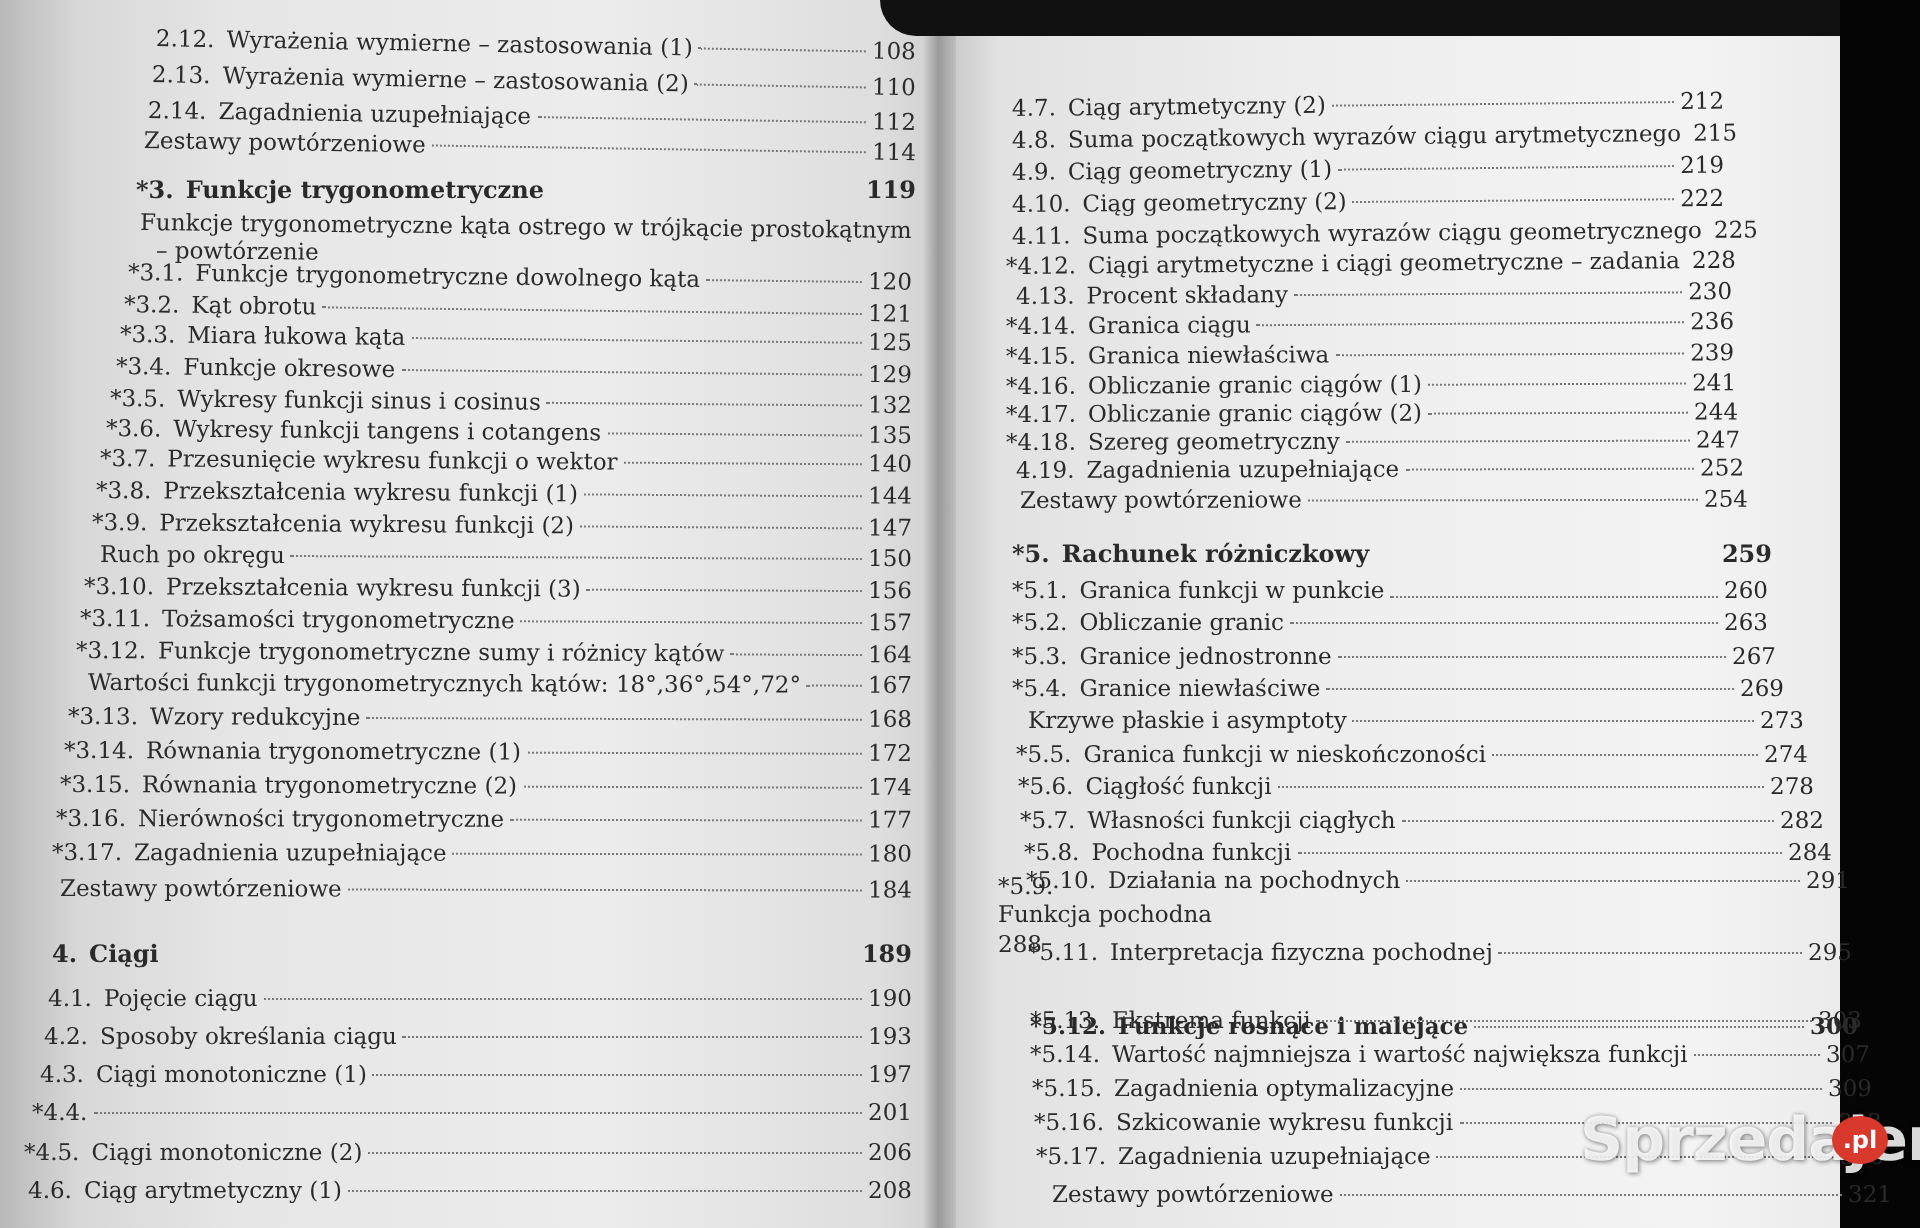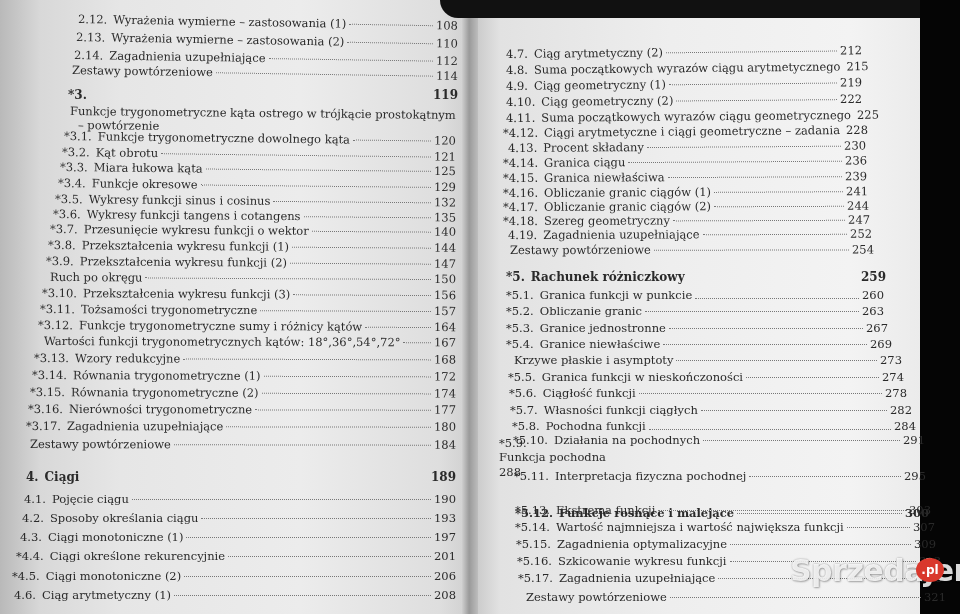--- a/index.html
+++ b/index.html
@@ -90,20 +90,21 @@
       <span class="pg">112</span>
     </div>
     <div class="row" style="left: 72px; top: 63px; width: 386px; transform: rotate(0.9deg); transform-origin: 0px 50%;">
       <span class="num"></span>
       <span class="title" style="margin-left: 0px;">Zestawy powtórzeniowe</span>
       <span class="dots"></span>
       <span class="pg">114</span>
     </div>
     <div class="row chapter" style="left: 68px; top: 88px; width: 390px;">
       <span class="num">*3.</span>
+      <span class="title">Funkcje trygonometryczne</span>
       <span style="flex: 1 1 0%;"></span>
       <span class="pg">119</span>
     </div>
     <div class="row" style="left: 70px; top: 104px; width: 388px; transform: rotate(0.6deg); transform-origin: 0px 50%;">
       <span class="num"></span>
       <span class="title" style="margin-left: 0px;">Funkcje trygonometryczne kąta ostrego w trójkącie prostokątnym</span>
     </div>
     <div class="row" style="left: 78px; top: 118px; width: 380px; transform: rotate(0.6deg); transform-origin: 0px 50%;">
       <span class="num"></span>
       <span class="title" style="margin-left: 0px;">– powtórzenie</span>
@@ -247,21 +248,20 @@
       <span class="pg">193</span>
     </div>
     <div class="row" style="left: 20px; top: 530px; width: 436px;">
       <span class="num">4.3.</span>
       <span class="title">Ciągi monotoniczne (1)</span>
       <span class="dots"></span>
       <span class="pg">197</span>
     </div>
     <div class="row" style="left: 16px; top: 549px; width: 440px;">
       <span class="num">*4.4.</span>
-      <span class="title">Ciągi określone rekurencyjnie</span>
       <span class="dots"></span>
       <span class="pg">201</span>
     </div>
     <div class="row" style="left: 12px; top: 569px; width: 444px;">
       <span class="num">*4.5.</span>
       <span class="title">Ciągi monotoniczne (2)</span>
       <span class="dots"></span>
       <span class="pg">206</span>
     </div>
     <div class="row" style="left: 14px; top: 588px; width: 442px;">
@@ -403,21 +403,21 @@
       <span class="title">Ciągłość funkcji</span>
       <span class="dots"></span>
       <span class="pg">278</span>
     </div>
     <div class="row" style="left: 510px; top: 403px; width: 402px;">
       <span class="num">*5.7.</span>
       <span class="title">Własności funkcji ciągłych</span>
       <span class="dots"></span>
       <span class="pg">282</span>
     </div>
-    <div class="row" style="left: 512px; top: 419px; width: 404px; align-items: flex-end;">
+    <div class="row" style="left: 512px; top: 419px; width: 404px;">
       <span class="num">*5.8.</span>
       <span class="title">Pochodna funkcji</span>
       <span class="dots"></span>
       <span class="pg">284</span>
     </div>
     <div class="row" style="left: 493px; top: 436px; width: 408px; flex-direction: column;">
       <span class="num">*5.9.</span>
       <span class="title">Funkcja pochodna</span>
       <span class="dots"></span>
       <span class="pg">288</span>

